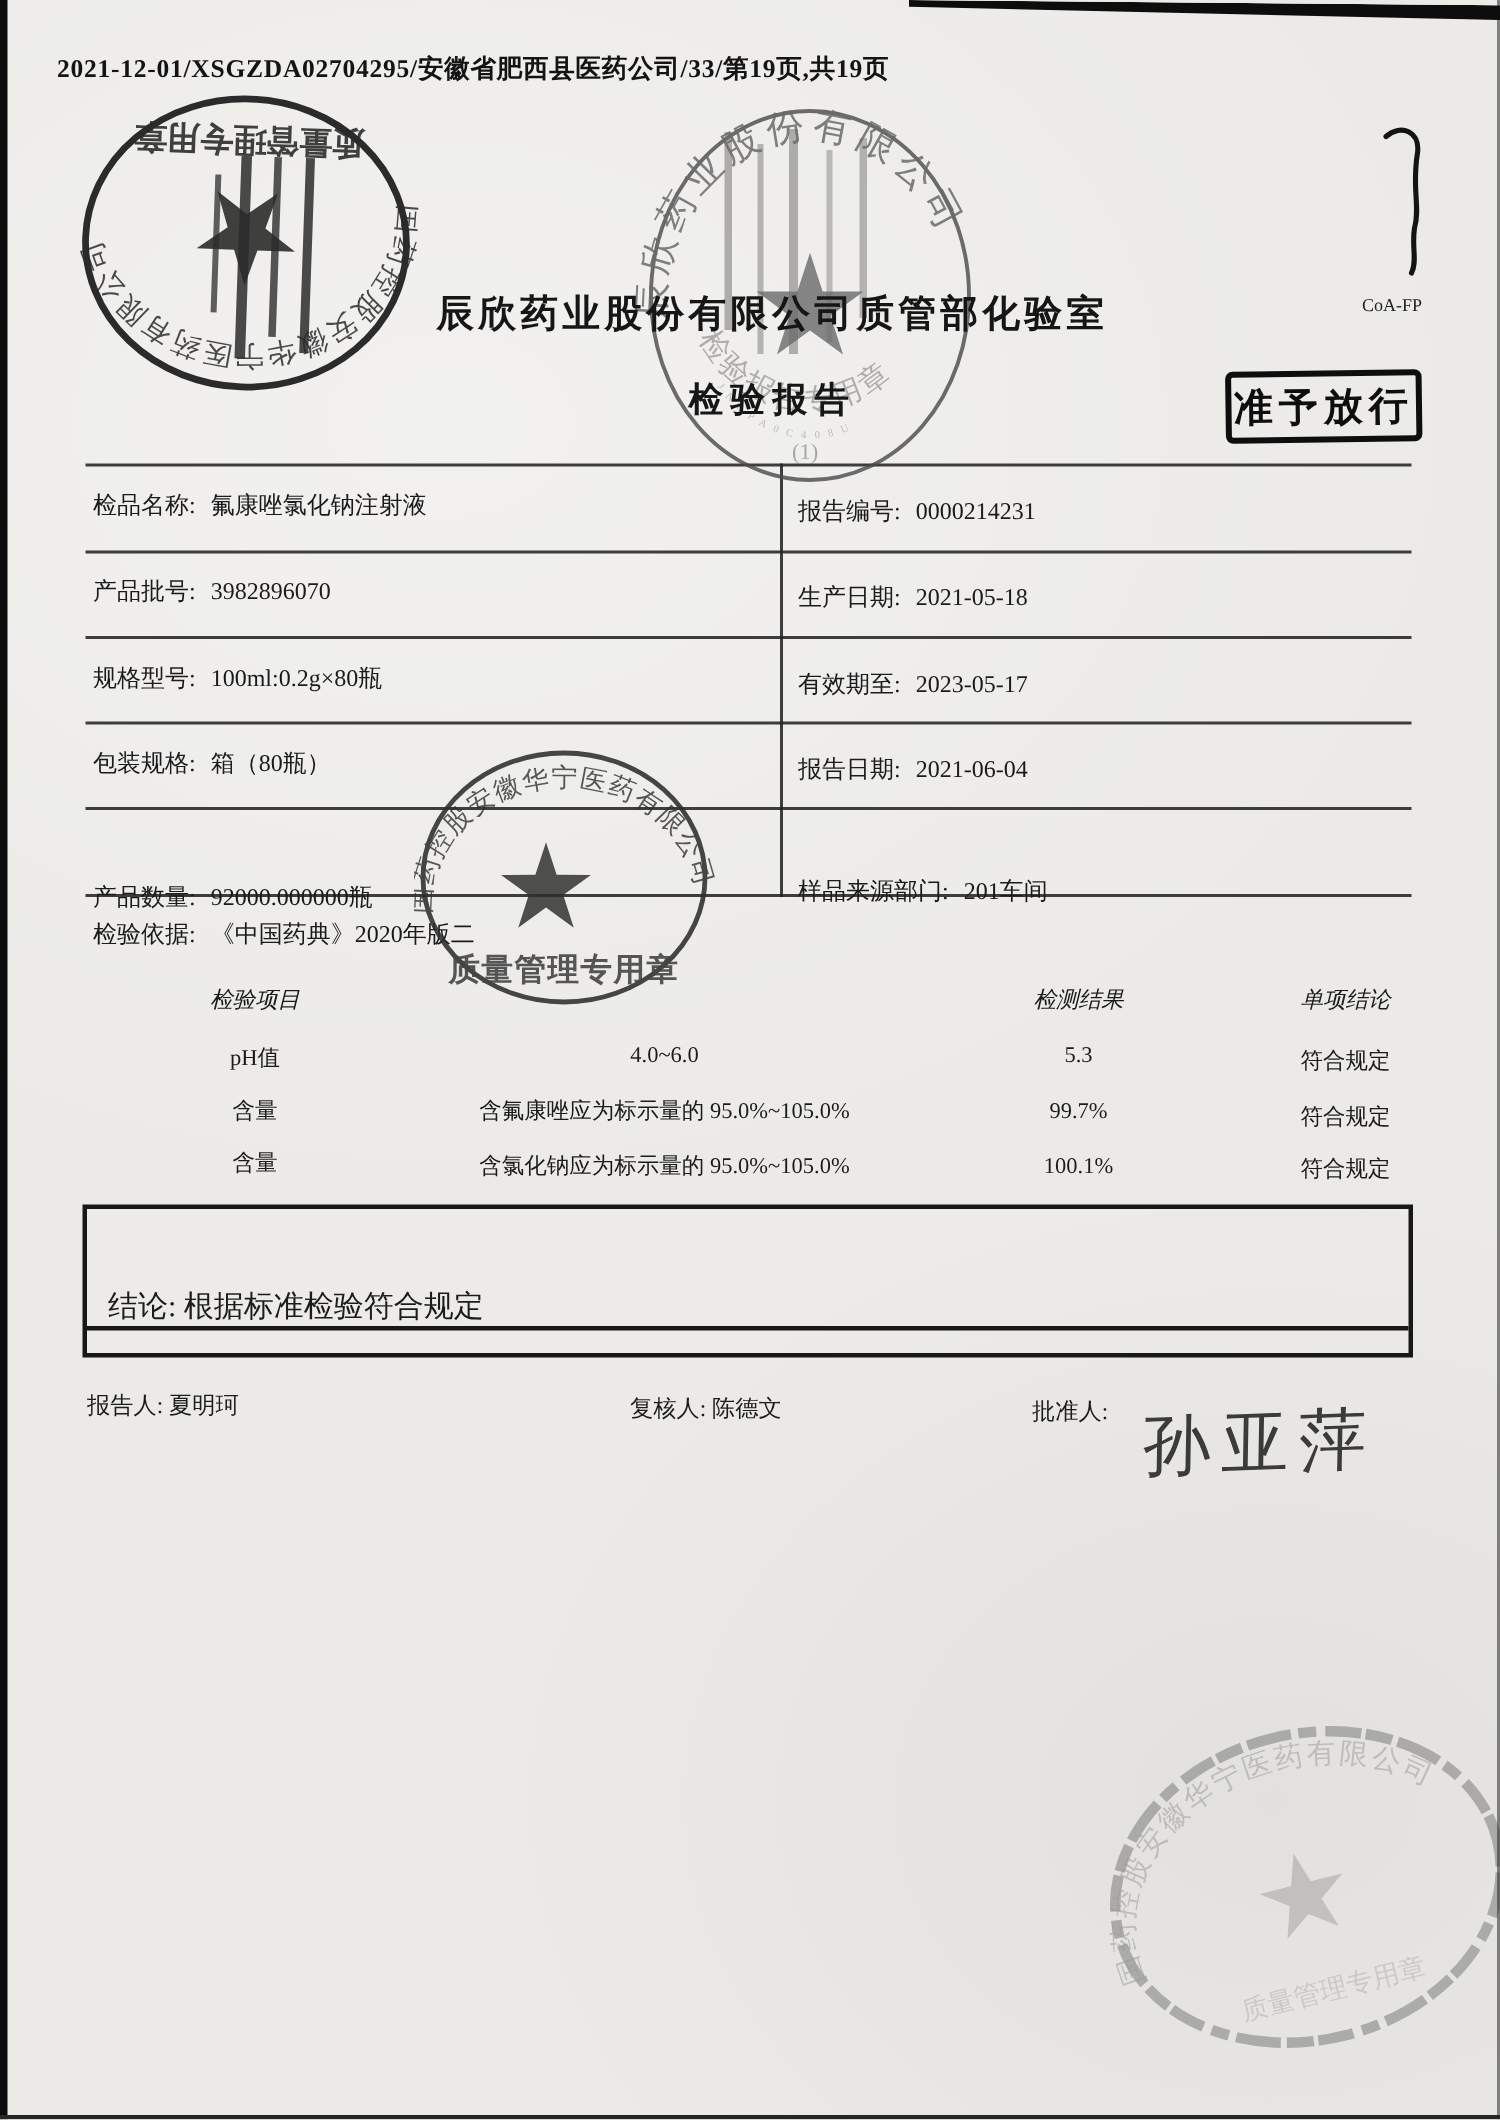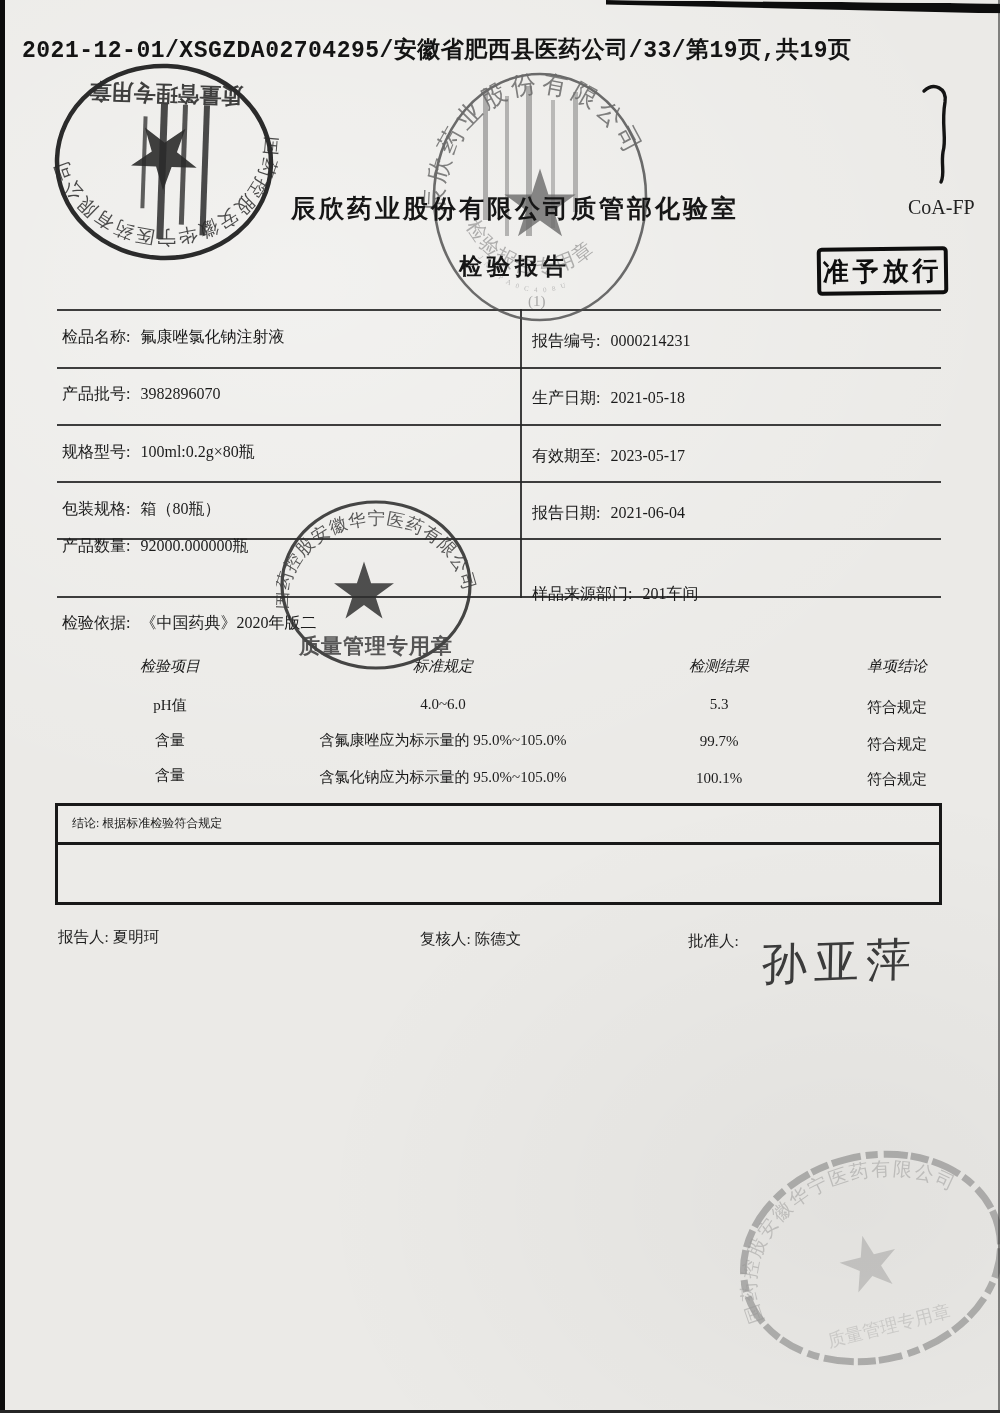--- a/index.html
+++ b/index.html
@@ -15,51 +15,51 @@
   
   .edge-left  { position:absolute; left:0; top:0; width:5px; height:100%; background:#0c0c0c; z-index:9; }
   .edge-right { position:absolute; right:0; top:0; width:2px; height:100%; background:rgba(40,40,40,.55); z-index:9; }
   .edge-bottom{ position:absolute; left:0; bottom:0; width:100%; height:3px; background:#262626; z-index:9; }
   .edge-top-right{
     position:absolute; top:0; left:606px; width:396px; height:10px; background:#0d0d0d;
     transform:rotate(.5deg); transform-origin:left top;
     clip-path:polygon(0 0,100% 0,100% 100%,0 45%); z-index:9;
   }
   .doc-header {
-    position:absolute; left:22px; top:34px; z-index:3;
-    font-family:Liberation Mono, monospace; font-weight:700;
-    font-size:23px; letter-spacing:.5px; color:#141414;
+    position:absolute; left:38px; top:34px; z-index:3;
+    font-family:Liberation Serif, serif; font-weight:700;
+    font-size:17px; letter-spacing:.5px; color:#141414;
   }
   .lab-title {
     position:absolute; left:0; top:192px; width:1030px; text-align:center; z-index:6;
     font-size:25px; font-weight:700; letter-spacing:3px; color:#161616;
   }
   .report-title {
     position:absolute; left:0; top:251px; width:1030px; text-align:center; z-index:6;
     font-size:23px; font-weight:700; letter-spacing:5px; color:#161616;
   }
-  .coa-code { position:absolute; left:908px; top:196px; font-size:20px; z-index:3; color:#222; }
+  .coa-code { position:absolute; left:908px; top:196px; font-size:12px; z-index:3; color:#222; }
   .release-box {
     position:absolute; left:817px; top:247px; width:131px; height:48px; z-index:6;
     border:4px solid #0e0e0e; border-radius:5px; transform:rotate(-.8deg);
     display:flex; align-items:center; justify-content:center;
     font-size:26px; font-weight:700; letter-spacing:4px; color:#0e0e0e;
   }
   .hook-mark { position:absolute; left:918px; top:80px; z-index:4; }
   .hline { position:absolute; left:57px; width:884px; height:2px; background:#242424; opacity:.88; z-index:2; }
   .vline { position:absolute; left:520px; top:309px; width:2px; height:289px; background:#242424; opacity:.88; z-index:2; }
   .cell { position:absolute; z-index:3; font-size:16px; white-space:nowrap; color:#1b1b1b; }
   .cell .lab { margin-right:10px; }
   .res-cell { position:absolute; z-index:3; font-size:15px; text-align:center; white-space:nowrap; color:#1b1b1b; }
   .res-head { font-weight:400;font-style:italic; }
   .conclusion-box {
     position:absolute; left:55px; top:803px; width:887px; height:102px;
     border:3px solid #181818; z-index:3; background:rgba(255,255,255,.06);
   }
-  .conclusion-row { height:39px; border-bottom:3px solid #181818; padding:9px 0 0 14px; font-size:12px; }
+  .conclusion-row { height:39px; border-bottom:3px solid #181818; padding:9px 0 0 14px; font-size:20px;margin-top:42px; }
   .remarks-row { padding:9px 0 0 14px; font-size:16px; }
   .sig { position:absolute; z-index:3; font-size:15.5px; white-space:nowrap; }
   .hand-sign {
     position:absolute; left:762px; top:932px; z-index:4;
     font-family:"DejaVu Serif", serif; font-size:45px; letter-spacing:7px;
     color:#2d2d2d; transform:rotate(-2deg) skewX(-3deg); opacity:.92;
   }
   .stamp { position:absolute; z-index:5; }
   .st-title { left:423px; top:66px; color:#4a4a4a; opacity:.8; }
   .st-mid { left:276px; top:497px; color:#2e2e2e; opacity:.88; }
@@ -117,33 +117,32 @@
     <span class="lab">有效期至:</span><span>2023-05-17</span>
   </div>
 
   <div class="cell" style="left:62px;top:499px">
     <span class="lab">包装规格:</span><span>箱（80瓶）</span>
   </div>
   <div class="cell" style="left:532px;top:503px">
     <span class="lab">报告日期:</span><span>2021-06-04</span>
   </div>
 
-  <div class="cell" style="left:62px;top:536px">
+  <div class="cell" style="left:62px;top:588px">
     <span class="lab">产品数量:</span><span>92000.000000瓶</span>
   </div>
   <div class="cell" style="left:532px;top:584px">
     <span class="lab">样品来源部门:</span><span>201车间</span>
   </div>
 
   <div class="cell" style="left:62px;top:613px">
     <span class="lab">检验依据:</span><span>《中国药典》2020年版二</span>
   </div>
 
   <div class="res-cell res-head" style="left:95px;top:657px;width:150px">检验项目</div>
-  <div class="res-cell res-head" style="left:253px;top:657px;width:380px">标准规定</div>
   <div class="res-cell res-head" style="left:649px;top:657px;width:140px">检测结果</div>
   <div class="res-cell res-head" style="left:822px;top:657px;width:150px">单项结论</div>
 
   <div class="res-cell" style="left:95px;top:696px;width:150px">pH值</div>
   <div class="res-cell" style="left:253px;top:696px;width:380px">4.0~6.0</div>
   <div class="res-cell" style="left:649px;top:696px;width:140px">5.3</div>
   <div class="res-cell" style="left:822px;top:698px;width:150px">符合规定</div>
 
   <div class="res-cell" style="left:95px;top:731px;width:150px">含量</div>
   <div class="res-cell" style="left:253px;top:731px;width:380px">含氟康唑应为标示量的 95.0%~105.0%</div>

